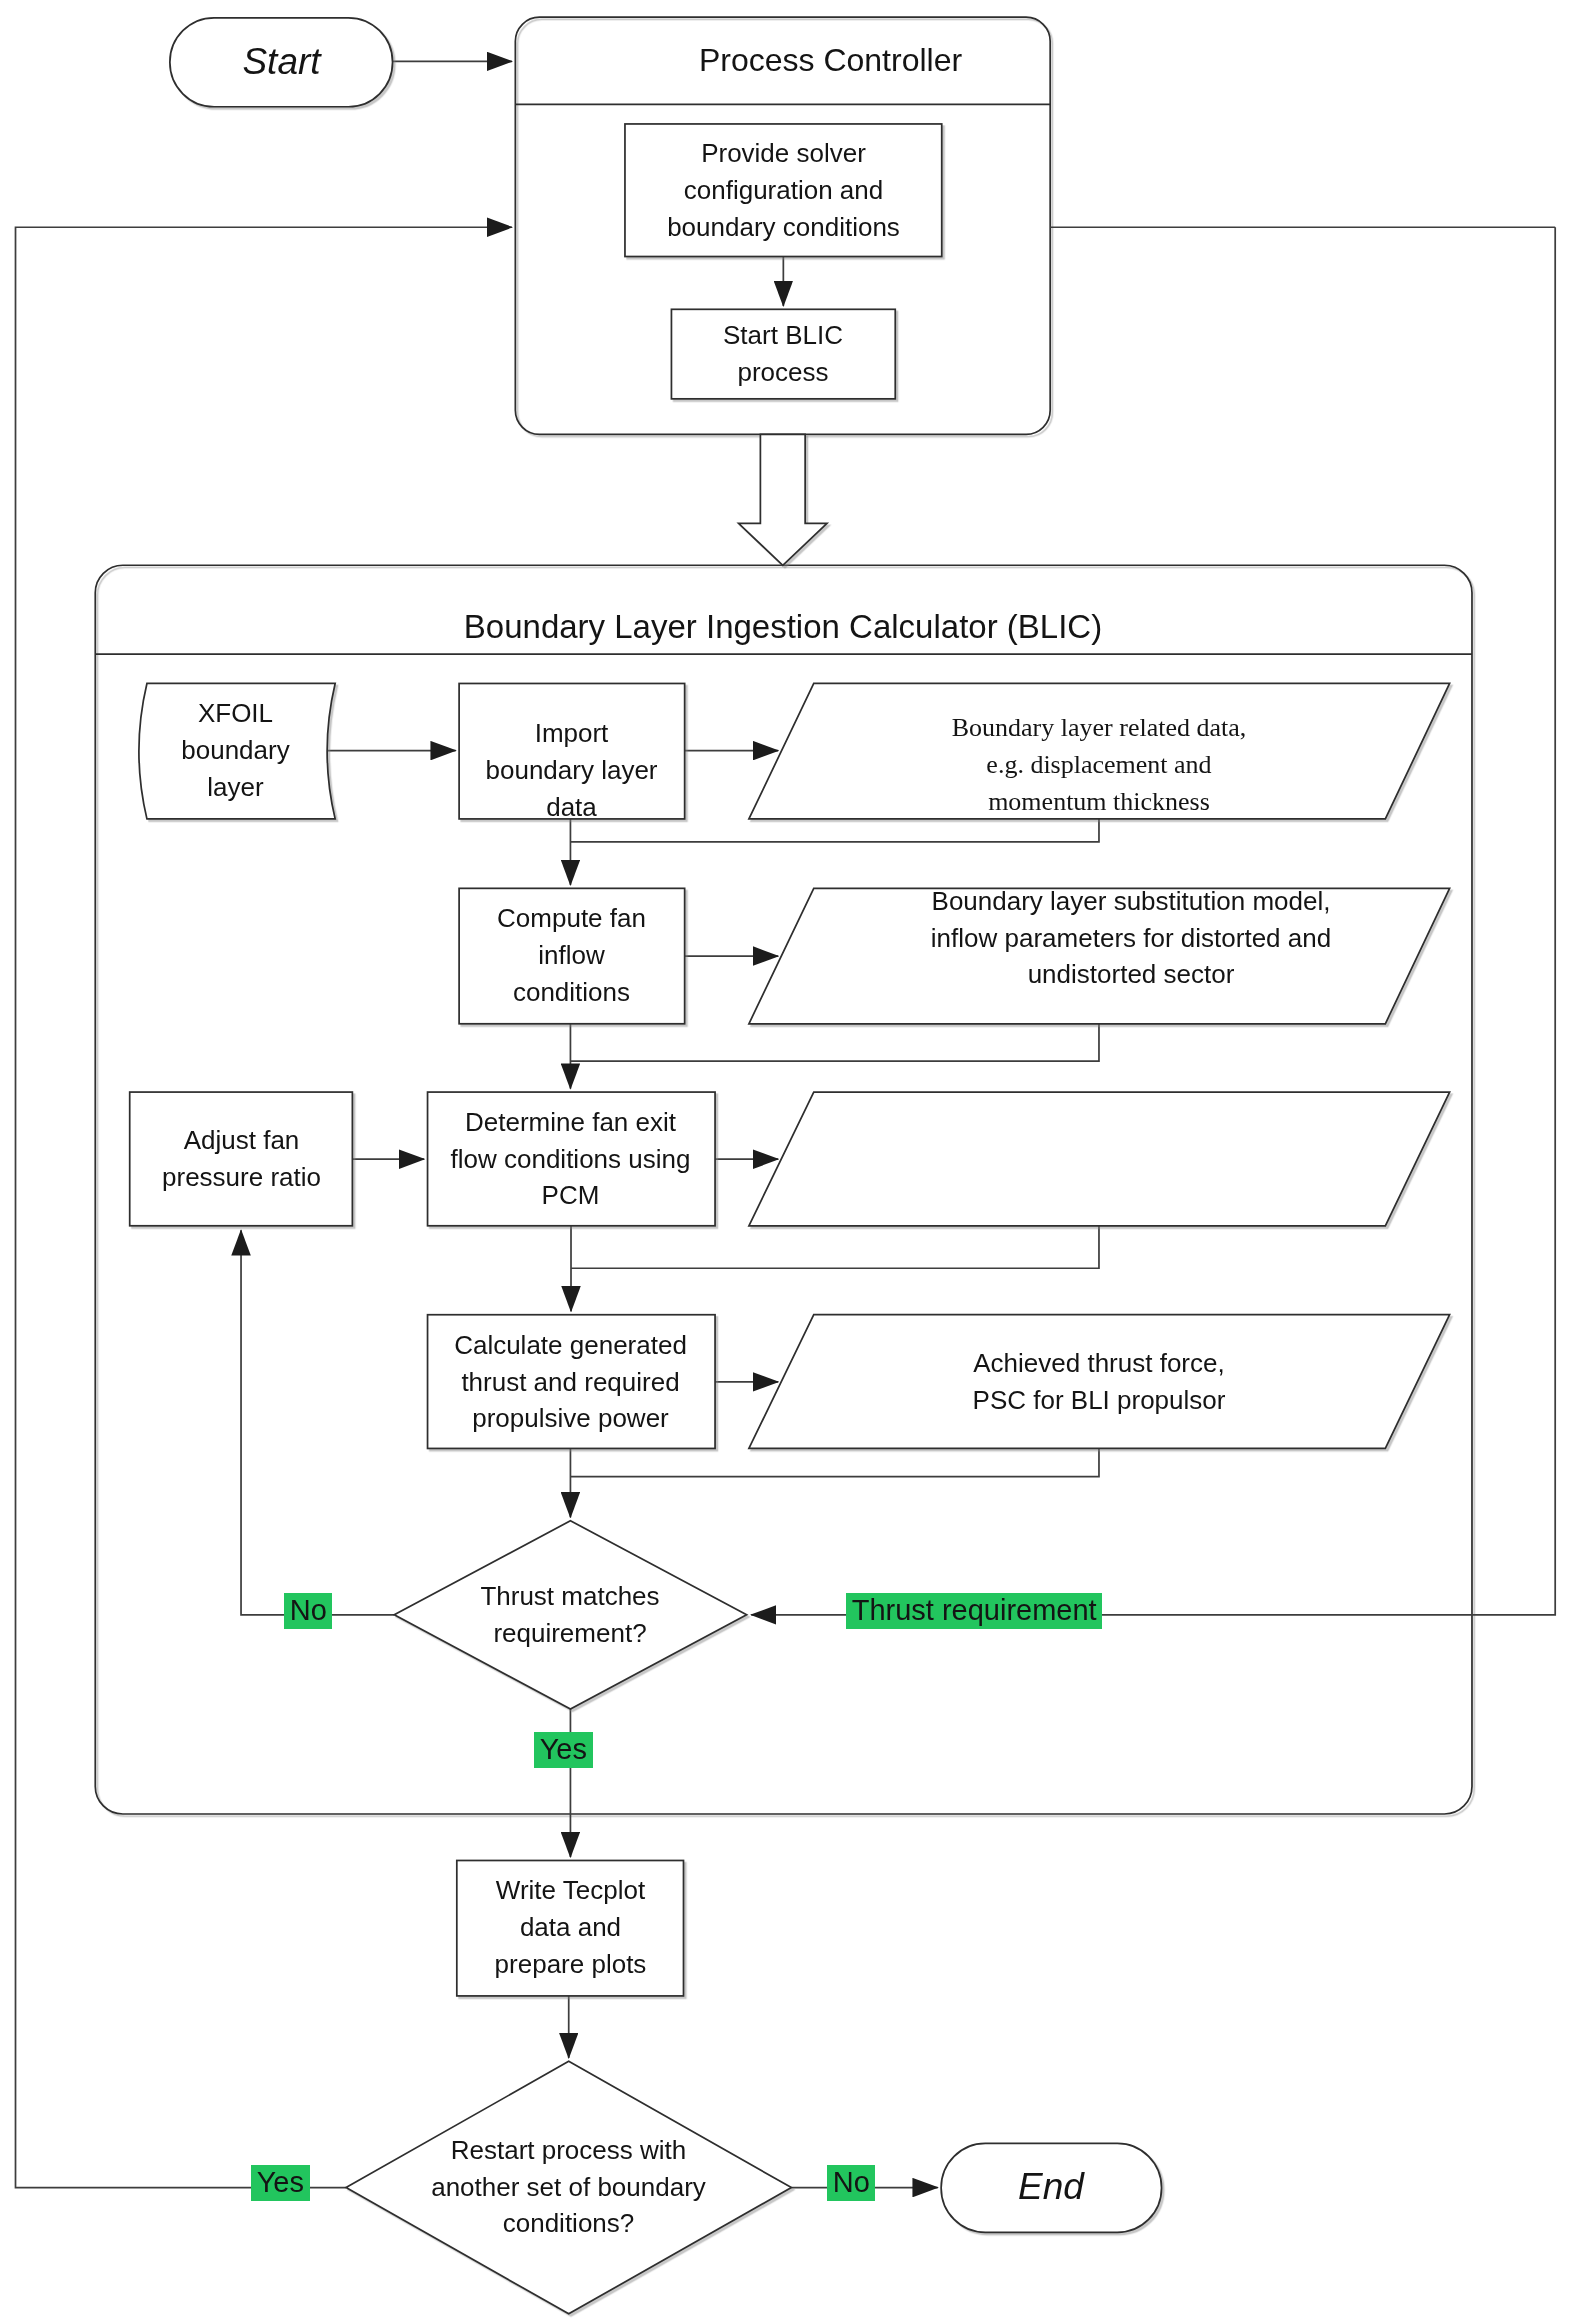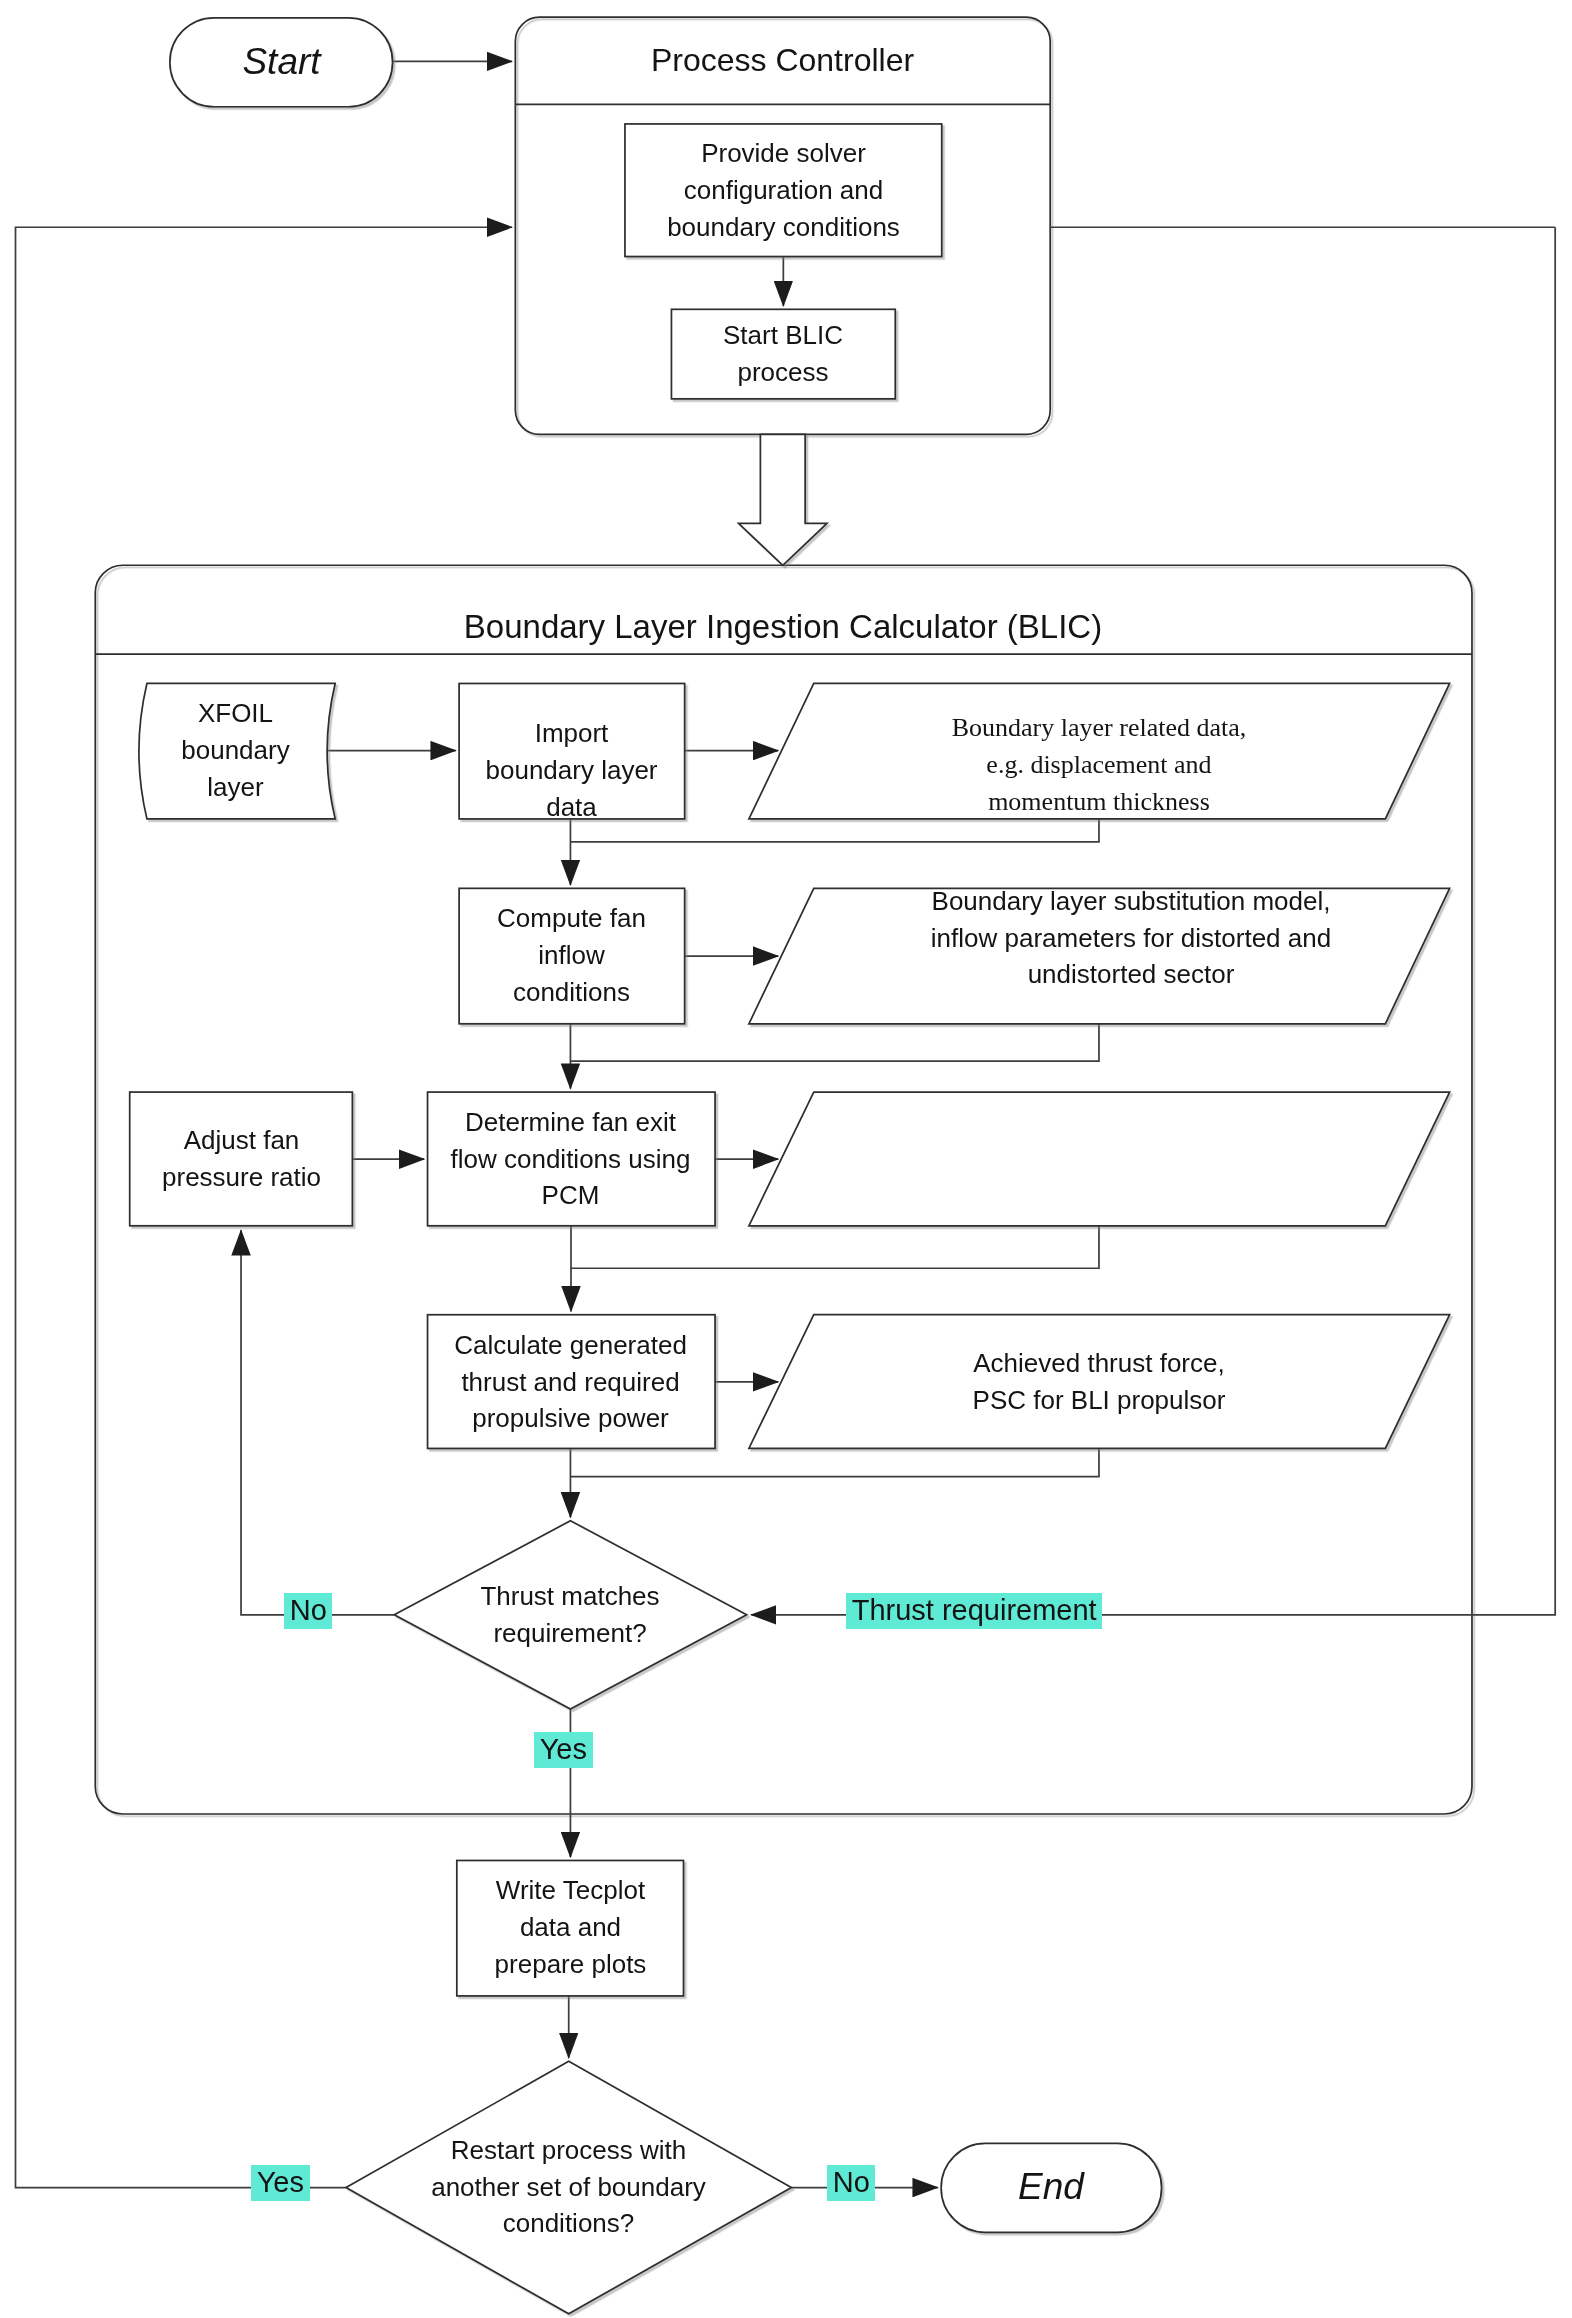--- a/index.html
+++ b/index.html
@@ -5,21 +5,21 @@
   html,body{margin:0;padding:0;background:#ffffff;}
   body{width:1573px;height:2319px;position:relative;font-family:"Liberation Sans",sans-serif;color:#111;}
   .canvas{position:absolute;left:0;top:0;width:1573px;height:2319px;}
   svg{position:absolute;left:0;top:0;}
   .lbl{position:absolute;display:flex;align-items:center;justify-content:center;
        text-align:center;white-space:pre-line;color:#141414;line-height:1.42;}
   .node{font-size:26px;}
   .big{font-size:37px;font-style:italic;}
   .title{font-size:32px;}
   .blictitle{font-size:33px;margin-top:18px;}
-  .edge{font-size:29px;background:#5eead4;line-height:1;padding:3.4px 5.7px;}
+  .edge{font-size:29px;background:#22c55e;line-height:1;padding:3.4px 5.7px;}
   .shape{filter:drop-shadow(4px 4px 0px rgba(130,130,130,0.45));}
 </style>
 </head>
 <body>
 
 <div class="canvas">
 
 <svg width="1573" height="2319" viewBox="0 0 2741 4041">
   <defs>
     <marker id="ah" markerUnits="userSpaceOnUse" markerWidth="46" markerHeight="34" refX="44" refY="17" orient="auto">
@@ -76,21 +76,21 @@
     <rect class="shape" x="745" y="2291" width="501" height="233"></rect>
     <polygon class="shape" points="1418,2291 2526,2291 2414,2524 1305,2524"></polygon>
     <polygon class="shape" points="994,2650 1301,2814 994,2978 687,2814"></polygon>
     <rect class="shape" x="796" y="3242" width="395" height="236"></rect>
     <polygon class="shape" points="991,3592 1379,3812 991,4032 603,3812"></polygon>
     <rect class="shape" x="1640" y="3735" width="384" height="155" rx="77"></rect>
   </g>
 </svg>
 
   <div class="lbl big" style="left:170px;top:18px;width:223px;height:89px;">Start</div>
-  <div class="lbl title" style="left:515px;top:17px;width:535px;height:87px;">Process Controller</div>
+  <div class="lbl title" style="left:515px;top:17px;width:535px;height:87px;padding-left:48px;">Process Controller</div>
   <div class="lbl node" style="left:625px;top:124px;width:317px;height:133px;">Provide solver
 configuration and
 boundary conditions</div>
   <div class="lbl node" style="left:671px;top:309px;width:224px;height:90px;">Start BLIC
 process</div>
   <div class="lbl blictitle" style="left:95px;top:565px;width:1376px;height:89px;">Boundary Layer Ingestion Calculator (BLIC)</div>
   <div class="lbl node" style="left:141px;top:683px;width:189px;height:135px;">XFOIL
 boundary
 layer</div>
   <div class="lbl node" style="left:459px;top:683px;width:225px;height:135px;margin-top:20px;">Import

